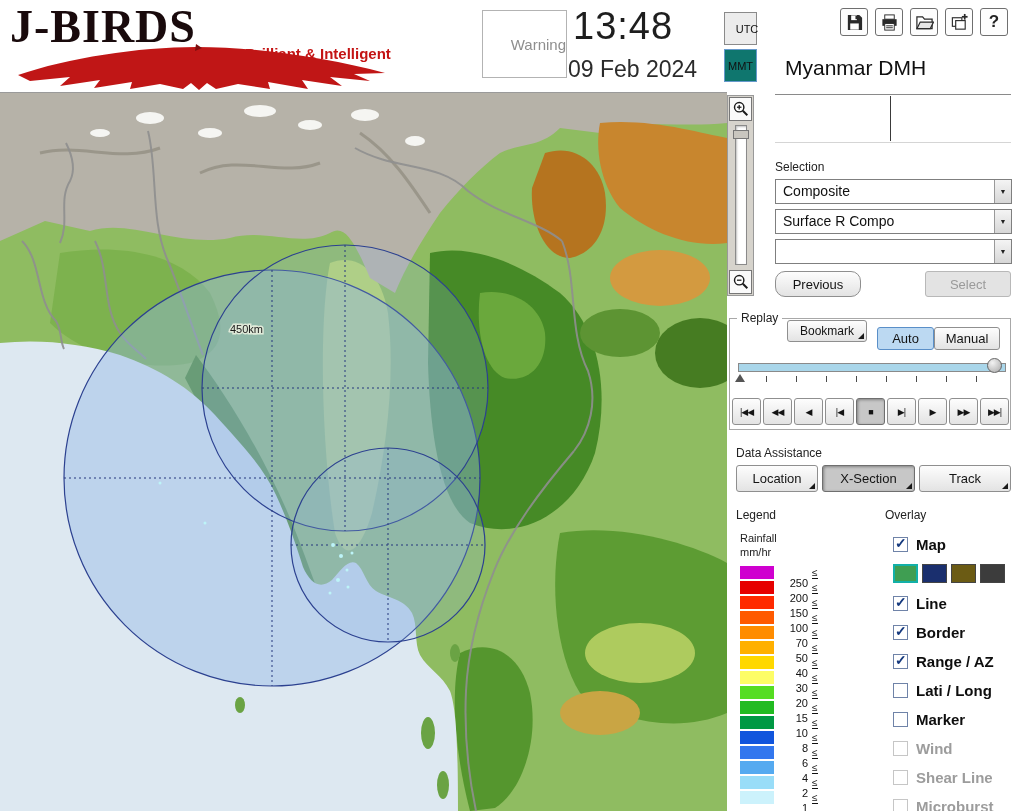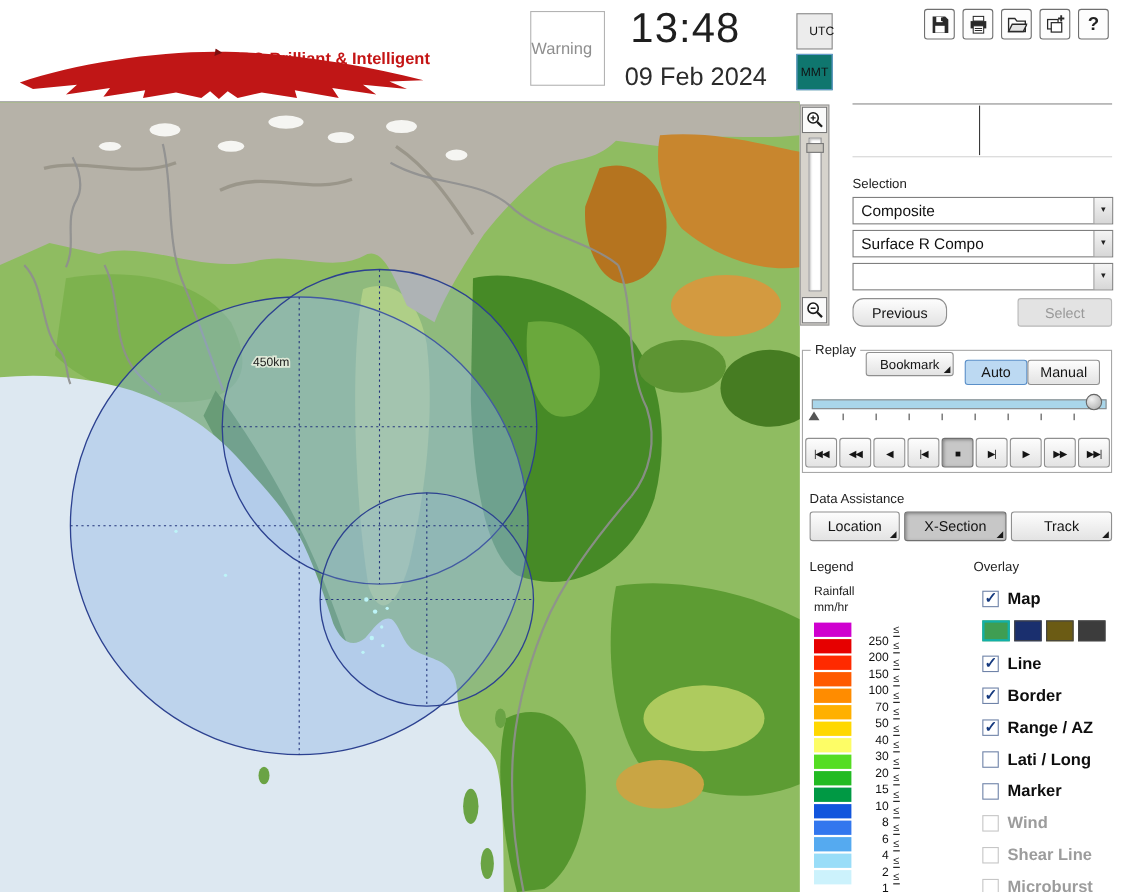--- a/index.html
+++ b/index.html
@@ -6,23 +6,23 @@
   html,body { background:#fff; }
   .app { position:relative; width:1030px; height:811px; background:#fff; overflow:hidden;
          font-family:"Liberation Sans", sans-serif; color:#111; }
 
   
   .logo-title { position:absolute; left:10px; top:0px; font-family:"Liberation Serif", serif;
                 font-weight:bold; font-size:46px; letter-spacing:1px; color:#190a0c; }
   .logo-sub { position:absolute; left:210px; top:9px; color:#c41414; font-weight:bold;
               font-size:15px; line-height:18px; white-space:pre; }
   .eagle { position:absolute; left:8px; top:44px; }
-  .warning-box { position:absolute; left:482px; top:10px; width:68px; height:68px;
+  .warning-box { position:absolute; left:482px; top:10px; width:85px; height:68px;
                  border:1px solid #b3b3b3; background:#fff; display:flex; align-items:center;
-                 justify-content:flex-start; font-size:15px; color:#8e8e8e; }
+                 justify-content:flex-end; font-size:15px; color:#8e8e8e; }
   .clock-time { position:absolute; left:573px; top:5px; font-size:38px; color:#1e1e1e; letter-spacing:1px; }
   .clock-date { position:absolute; left:568px; top:56px; font-size:23px; color:#2b2b2b; }
   .tz-btn { position:absolute; left:724px; width:33px; height:33px; display:flex; align-items:center;
             justify-content:center; font-size:11px; background:#ececec; border:1px solid #8a8a8a; cursor:pointer; }
   .tz-utc { top:12px;padding-left:13px; }
   .tz-mmt { top:49px; background:#0f766e; border-color:#6699cc; }
   .tool { position:absolute; top:8px; width:28px; height:28px; background:#fdfdfd;
           border:1px solid #6f6f6f; border-radius:3px; display:flex; align-items:center;
           justify-content:center; cursor:pointer; }
   .help-glyph { font-size:17px; font-weight:bold; color:#222; }
@@ -96,20 +96,21 @@
   .orow.disabled .olabel { color:#9c9c9c; }
   .swrow { height:31px; display:flex; align-items:center; gap:4px; }
   .msw { width:25px; height:19px; border:1px solid #444; cursor:pointer; }
   .msw.selected { border:2px solid #12b0a8; }
 </style>
 </head>
 <body>
 
 <div class="app">
 
+  <div class="logo-title">J-BIRDS</div>
   <div class="logo-sub">
     <div>JRC-Brilliant &amp; Intelligent</div>
     <div>Radar  Dialogic  System</div>
   </div>
   <svg class="eagle" width="385" height="46" viewBox="0 0 385 46">
     <path d="M10,31 C60,14 130,3 188,3 C250,3 320,14 377,29 L346,30 L362,37 L322,33 L334,42 L294,36 L300,45 L260,38 L262,45 L230,40 L208,45 L199,39 L191,46 L183,39 L175,45 L152,40 L122,45 L124,38 L86,44 L92,36 L52,42 L62,33 L22,37 Z" fill="#c01616"></path>
     <path d="M188,0 l6,4 -7,3 z" fill="#7d0e0e"></path>
   </svg>
 
   <div class="warning-box">
@@ -150,20 +151,21 @@
       <rect x="2.5" y="5" width="10" height="9" fill="#fff" stroke="#2a2a2a" stroke-width="1.2"></rect>
       <rect x="6" y="8" width="10" height="9" fill="#fff" stroke="#2a2a2a" stroke-width="1.2"></rect>
       <line x1="15.5" y1="1" x2="15.5" y2="7" stroke="#2a2a2a" stroke-width="1.8"></line>
       <line x1="12.5" y1="4" x2="18.5" y2="4" stroke="#2a2a2a" stroke-width="1.8"></line>
     </svg>
   </div>
   <div class="tool" style="left:980px">
     <span class="help-glyph">?</span>
   </div>
 
+  <div class="org-name">Myanmar DMH</div>
   <div class="info-box">
     <div class="info-divider"></div>
   </div>
   <div class="hrule"></div>
 
   <div class="map">
     <svg width="727" height="718" viewBox="0 0 727 718">
 
       <rect width="727" height="718" fill="#8fbc61"></rect>
 

